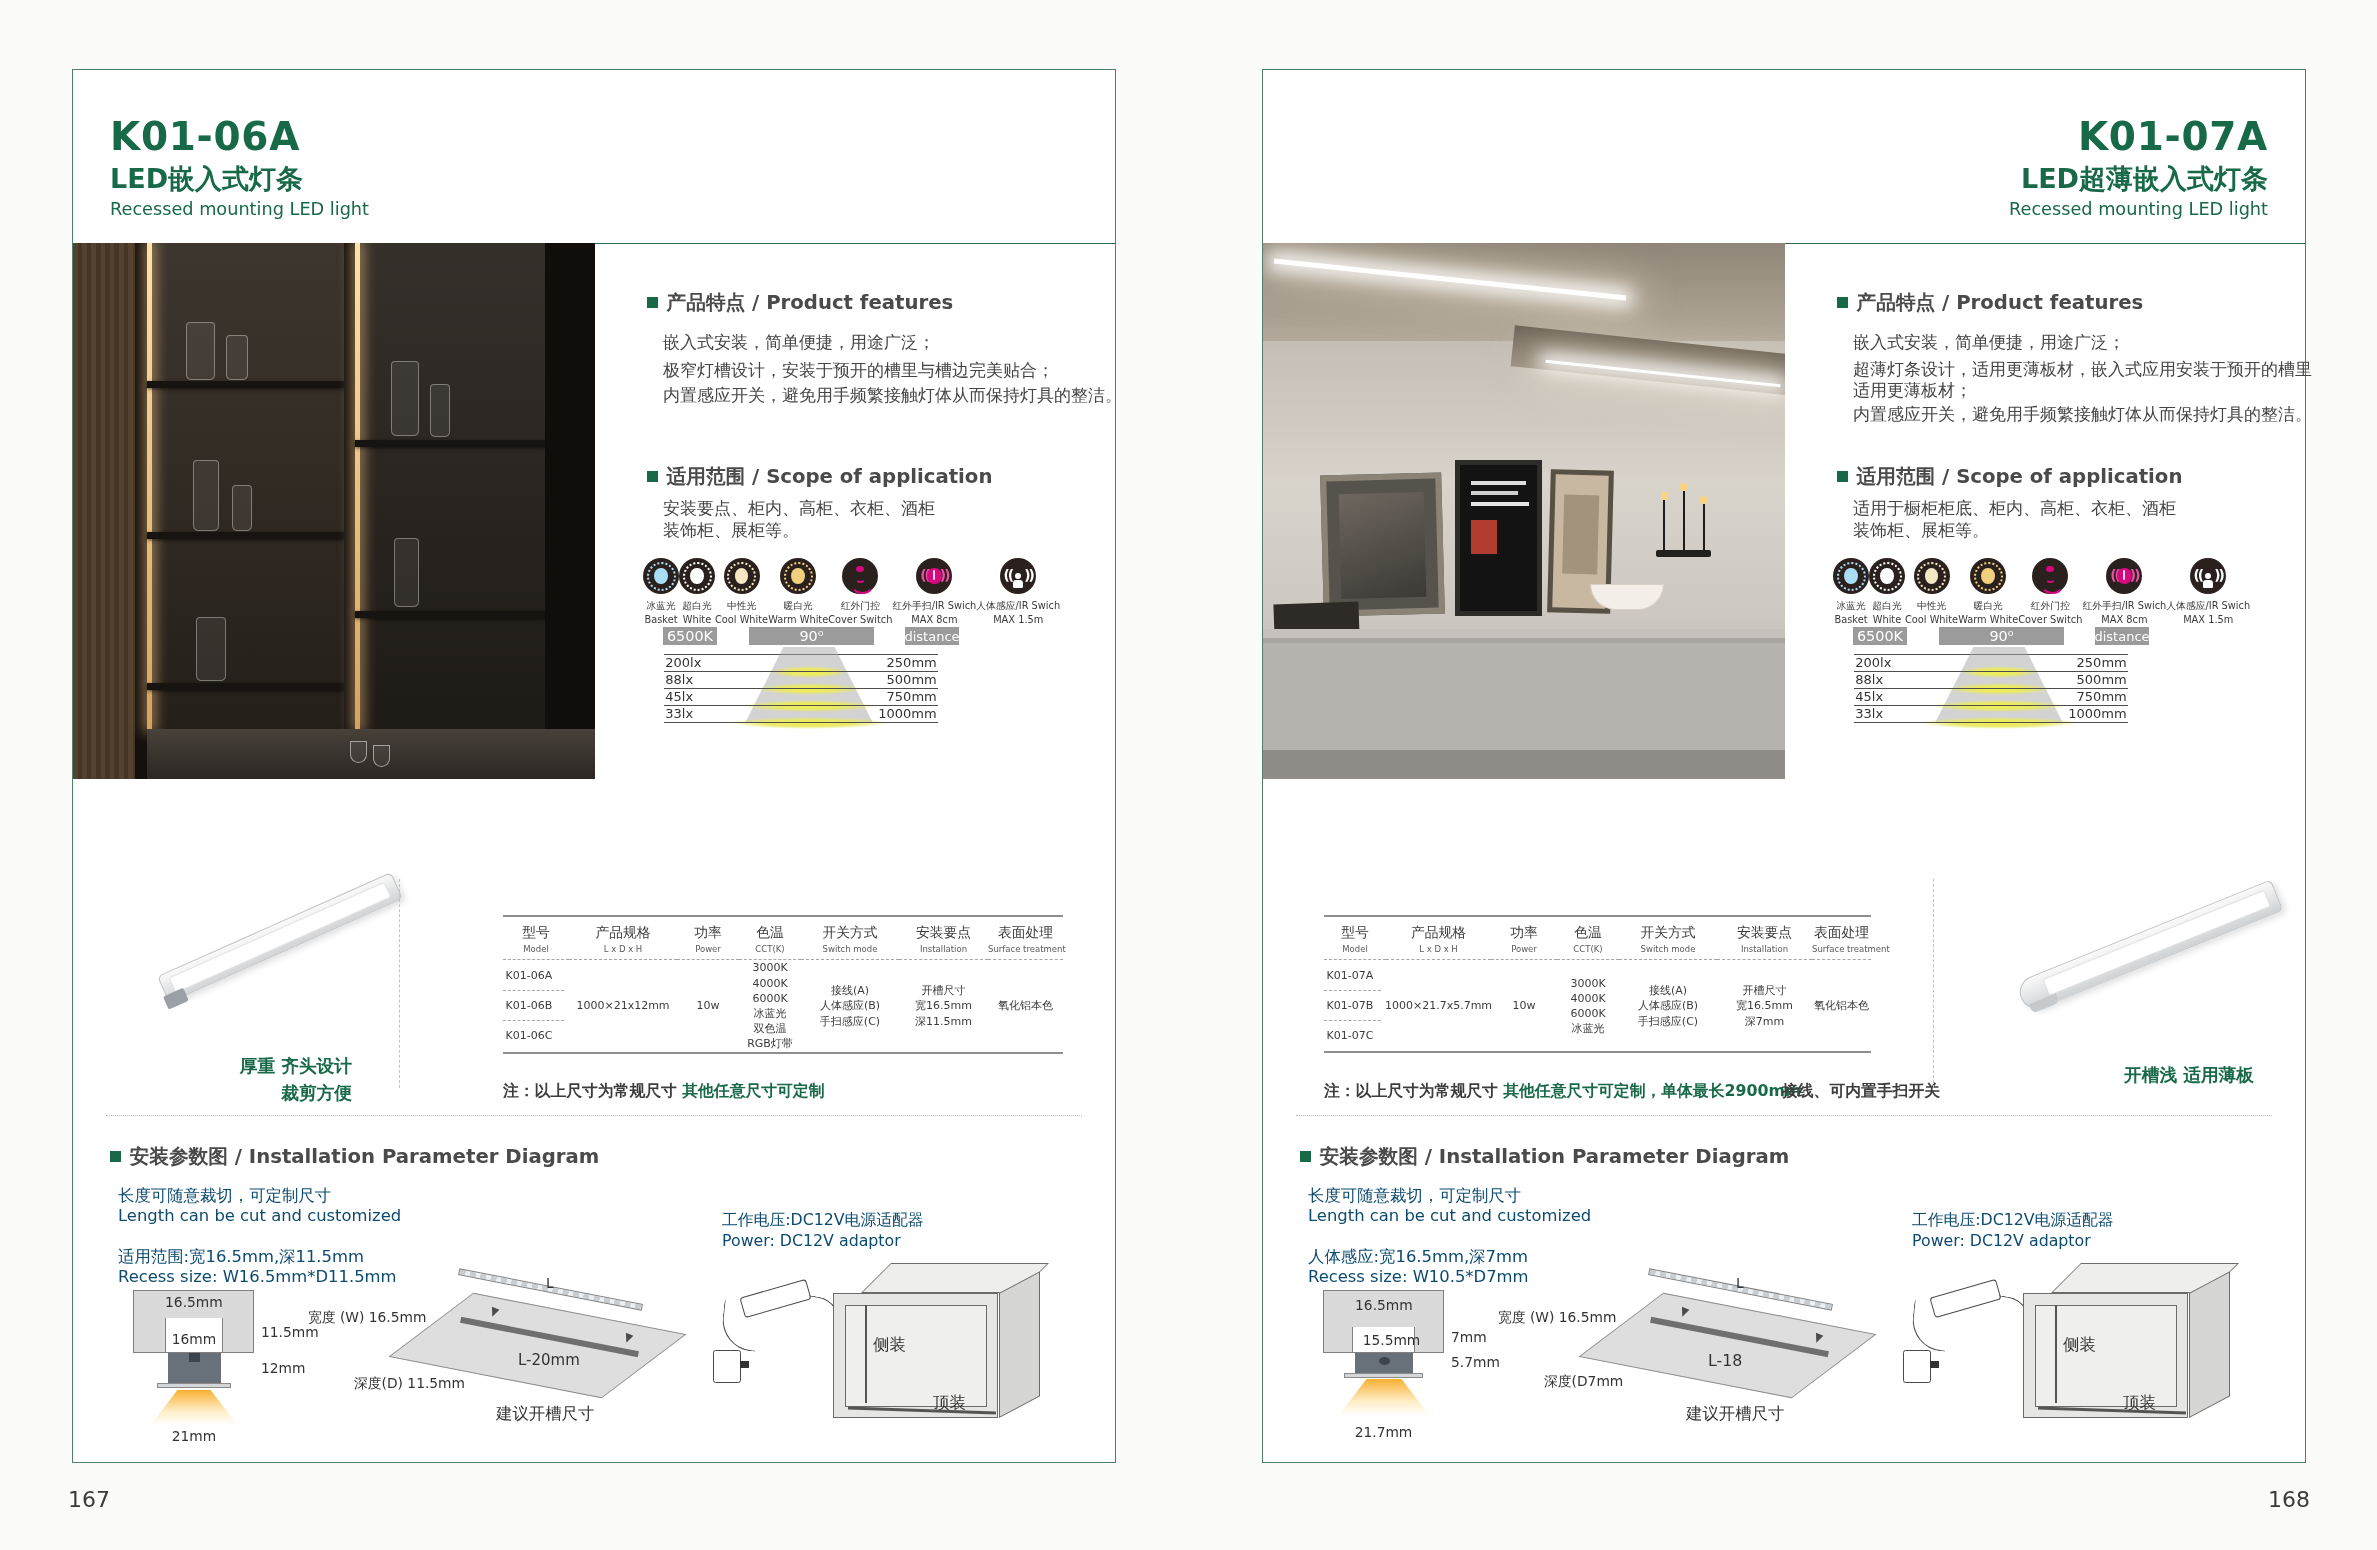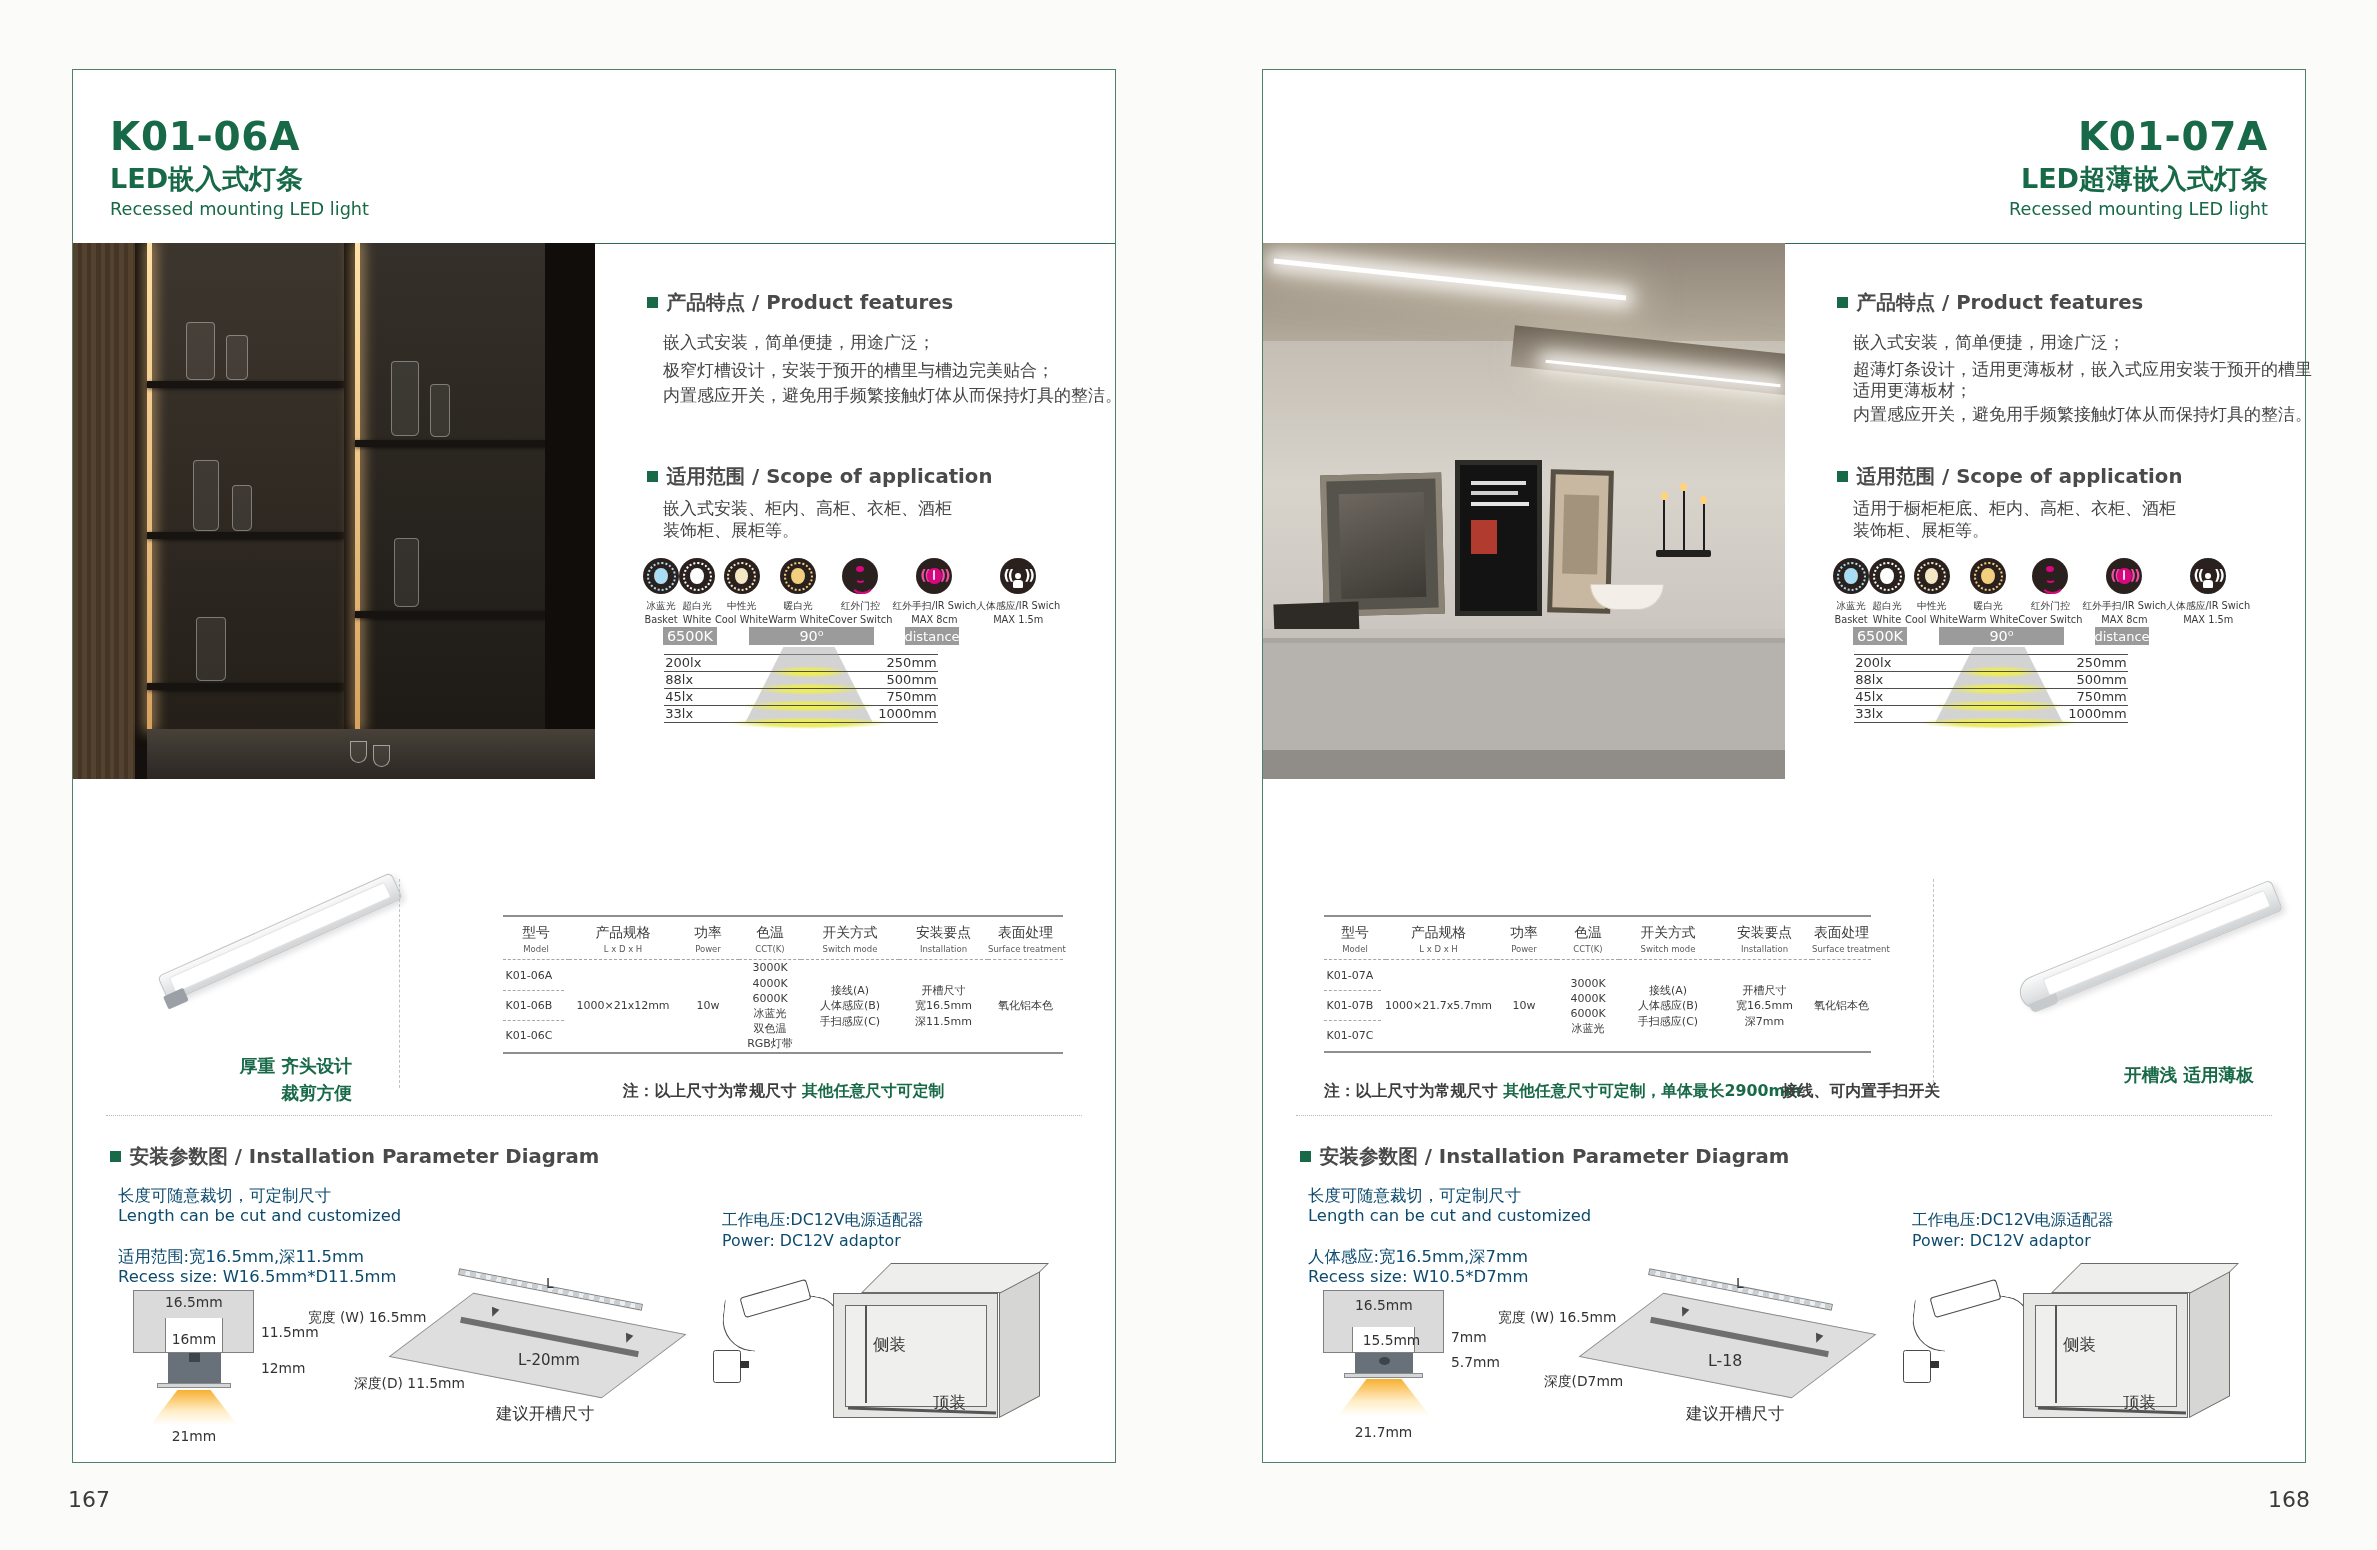--- a/index.html
+++ b/index.html
@@ -153,21 +153,21 @@
     <span>产品特点 / Product features</span>
   </div>
   <div class="body-t" style="left:590px;top:261px">嵌入式安装，简单便捷，用途广泛；</div>
   <div class="body-t" style="left:590px;top:289px">极窄灯槽设计，安装于预开的槽里与槽边完美贴合；</div>
   <div class="body-t" style="left:590px;top:314px">内置感应开关，避免用手频繁接触灯体从而保持灯具的整洁。</div>
 
   <div class="sec-h" style="left:574px;top:393px">
     <span class="bullet"></span>
     <span>适用范围 / Scope of application</span>
   </div>
-  <div class="body-t" style="left:590px;top:427px">嵌入式安装、柜内、高柜、衣柜、酒柜</div>
+  <div class="body-t" style="left:590px;top:427px">安装要点、柜内、高柜、衣柜、酒柜</div>
   <div class="body-t" style="left:590px;top:449px">装饰柜、展柜等。</div>
 
   <div class="icons" style="left:570px;top:488px;width:417px">
     <div class="icon">
       <span class="badge sun c-blue"></span>
       <span class="ilab">冰蓝光</span>
       <span class="ilab">Basket</span>
     </div>
     <div class="icon">
       <span class="badge sun c-white"></span>
@@ -294,21 +294,21 @@
         <div>人体感应(B)</div>
         <div>手扫感应(C)</div>
     </div>
     <div class="td">
       <div>开槽尺寸</div>
         <div>宽16.5mm</div>
         <div>深11.5mm</div>
     </div>
     <div class="td">氧化铝本色</div>
   </div>
-  <div class="note" style="left:430px;top:1011px;width:561px;text-align:center">
+  <div class="note" style="left:430px;top:1011px;width:561px;text-align:left">
     <span>注：以上尺寸为常规尺寸</span> <span class="g">其他任意尺寸可定制</span>
   </div>
 
   <div class="hdash" style="left:33px;right:33px;top:1045px"></div>
 
   <div class="sec-h" style="left:37px;top:1073px">
     <span class="bullet"></span>
     <span>安装参数图 / Installation Parameter Diagram</span>
   </div>
   <div class="itx" style="left:45px;top:1115px">长度可随意裁切，可定制尺寸</div>

